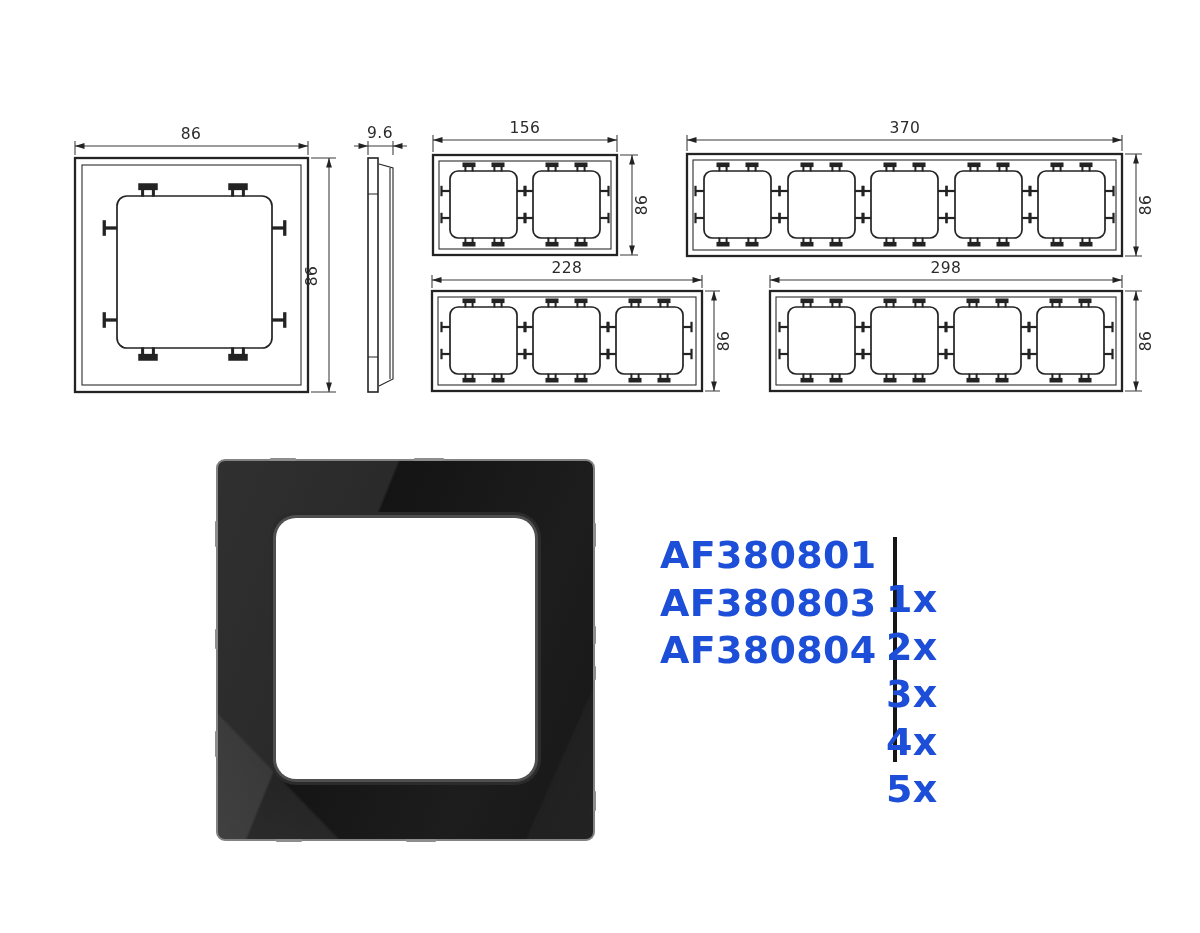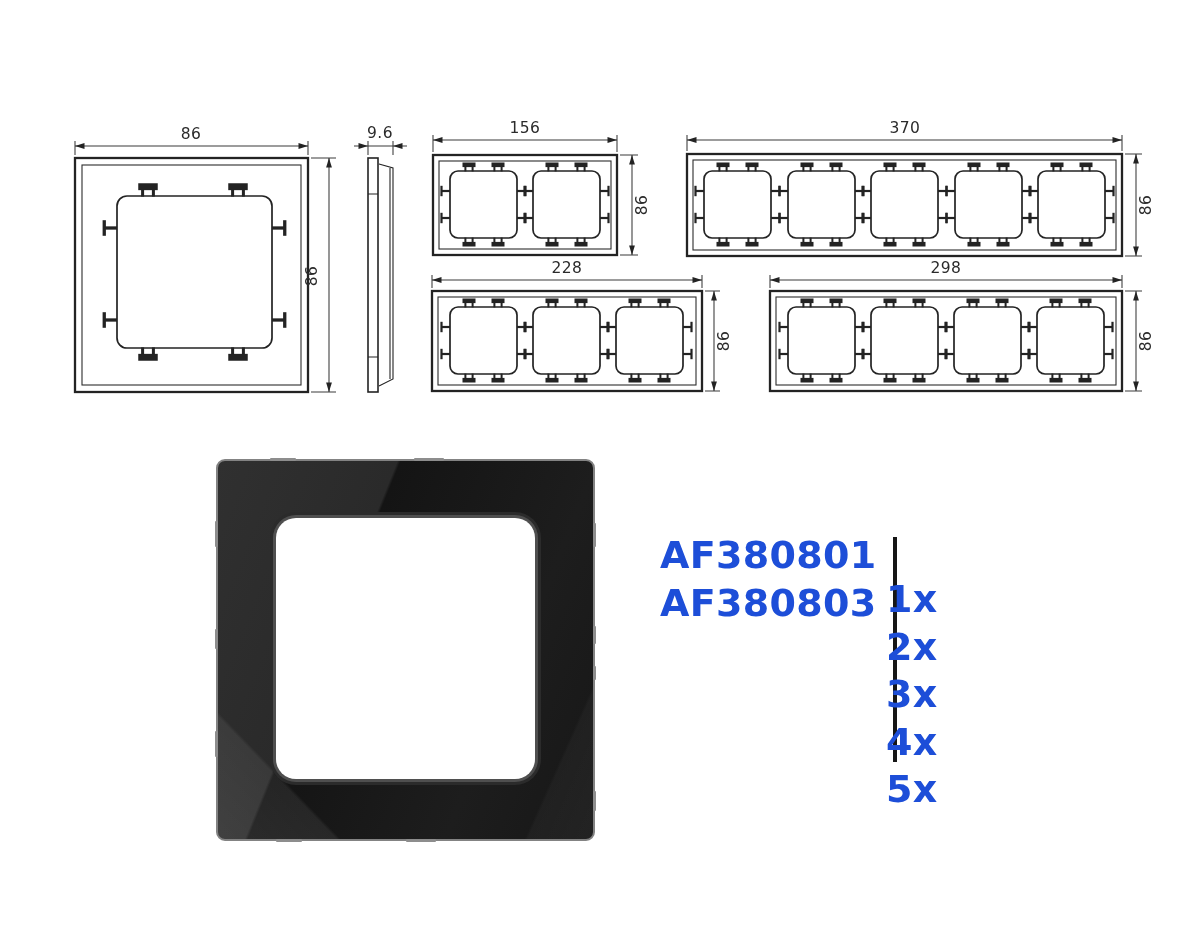--- a/index.html
+++ b/index.html
@@ -216,20 +216,21 @@
     <span class="em" style="left:-3px;top:270px;width:3px;height:26px;"></span>
     <span class="em" style="right:-3px;top:62px;width:3px;height:24px;"></span>
     <span class="em" style="right:-3px;top:165px;width:3px;height:18px;"></span>
     <span class="em" style="right:-3px;top:205px;width:3px;height:14px;"></span>
     <span class="em" style="right:-3px;top:330px;width:3px;height:20px;"></span>
   </div>
 
   <div class="plist-models">
     <span>AF380801</span>
     <span>AF380803</span>
+    <span>AF380804</span>
   </div>
   <div class="plist-divider"></div>
   <div class="plist-qtys">
     <span>1x</span>
     <span>2x</span>
     <span>3x</span>
     <span>4x</span>
     <span>5x</span>
   </div>
 

